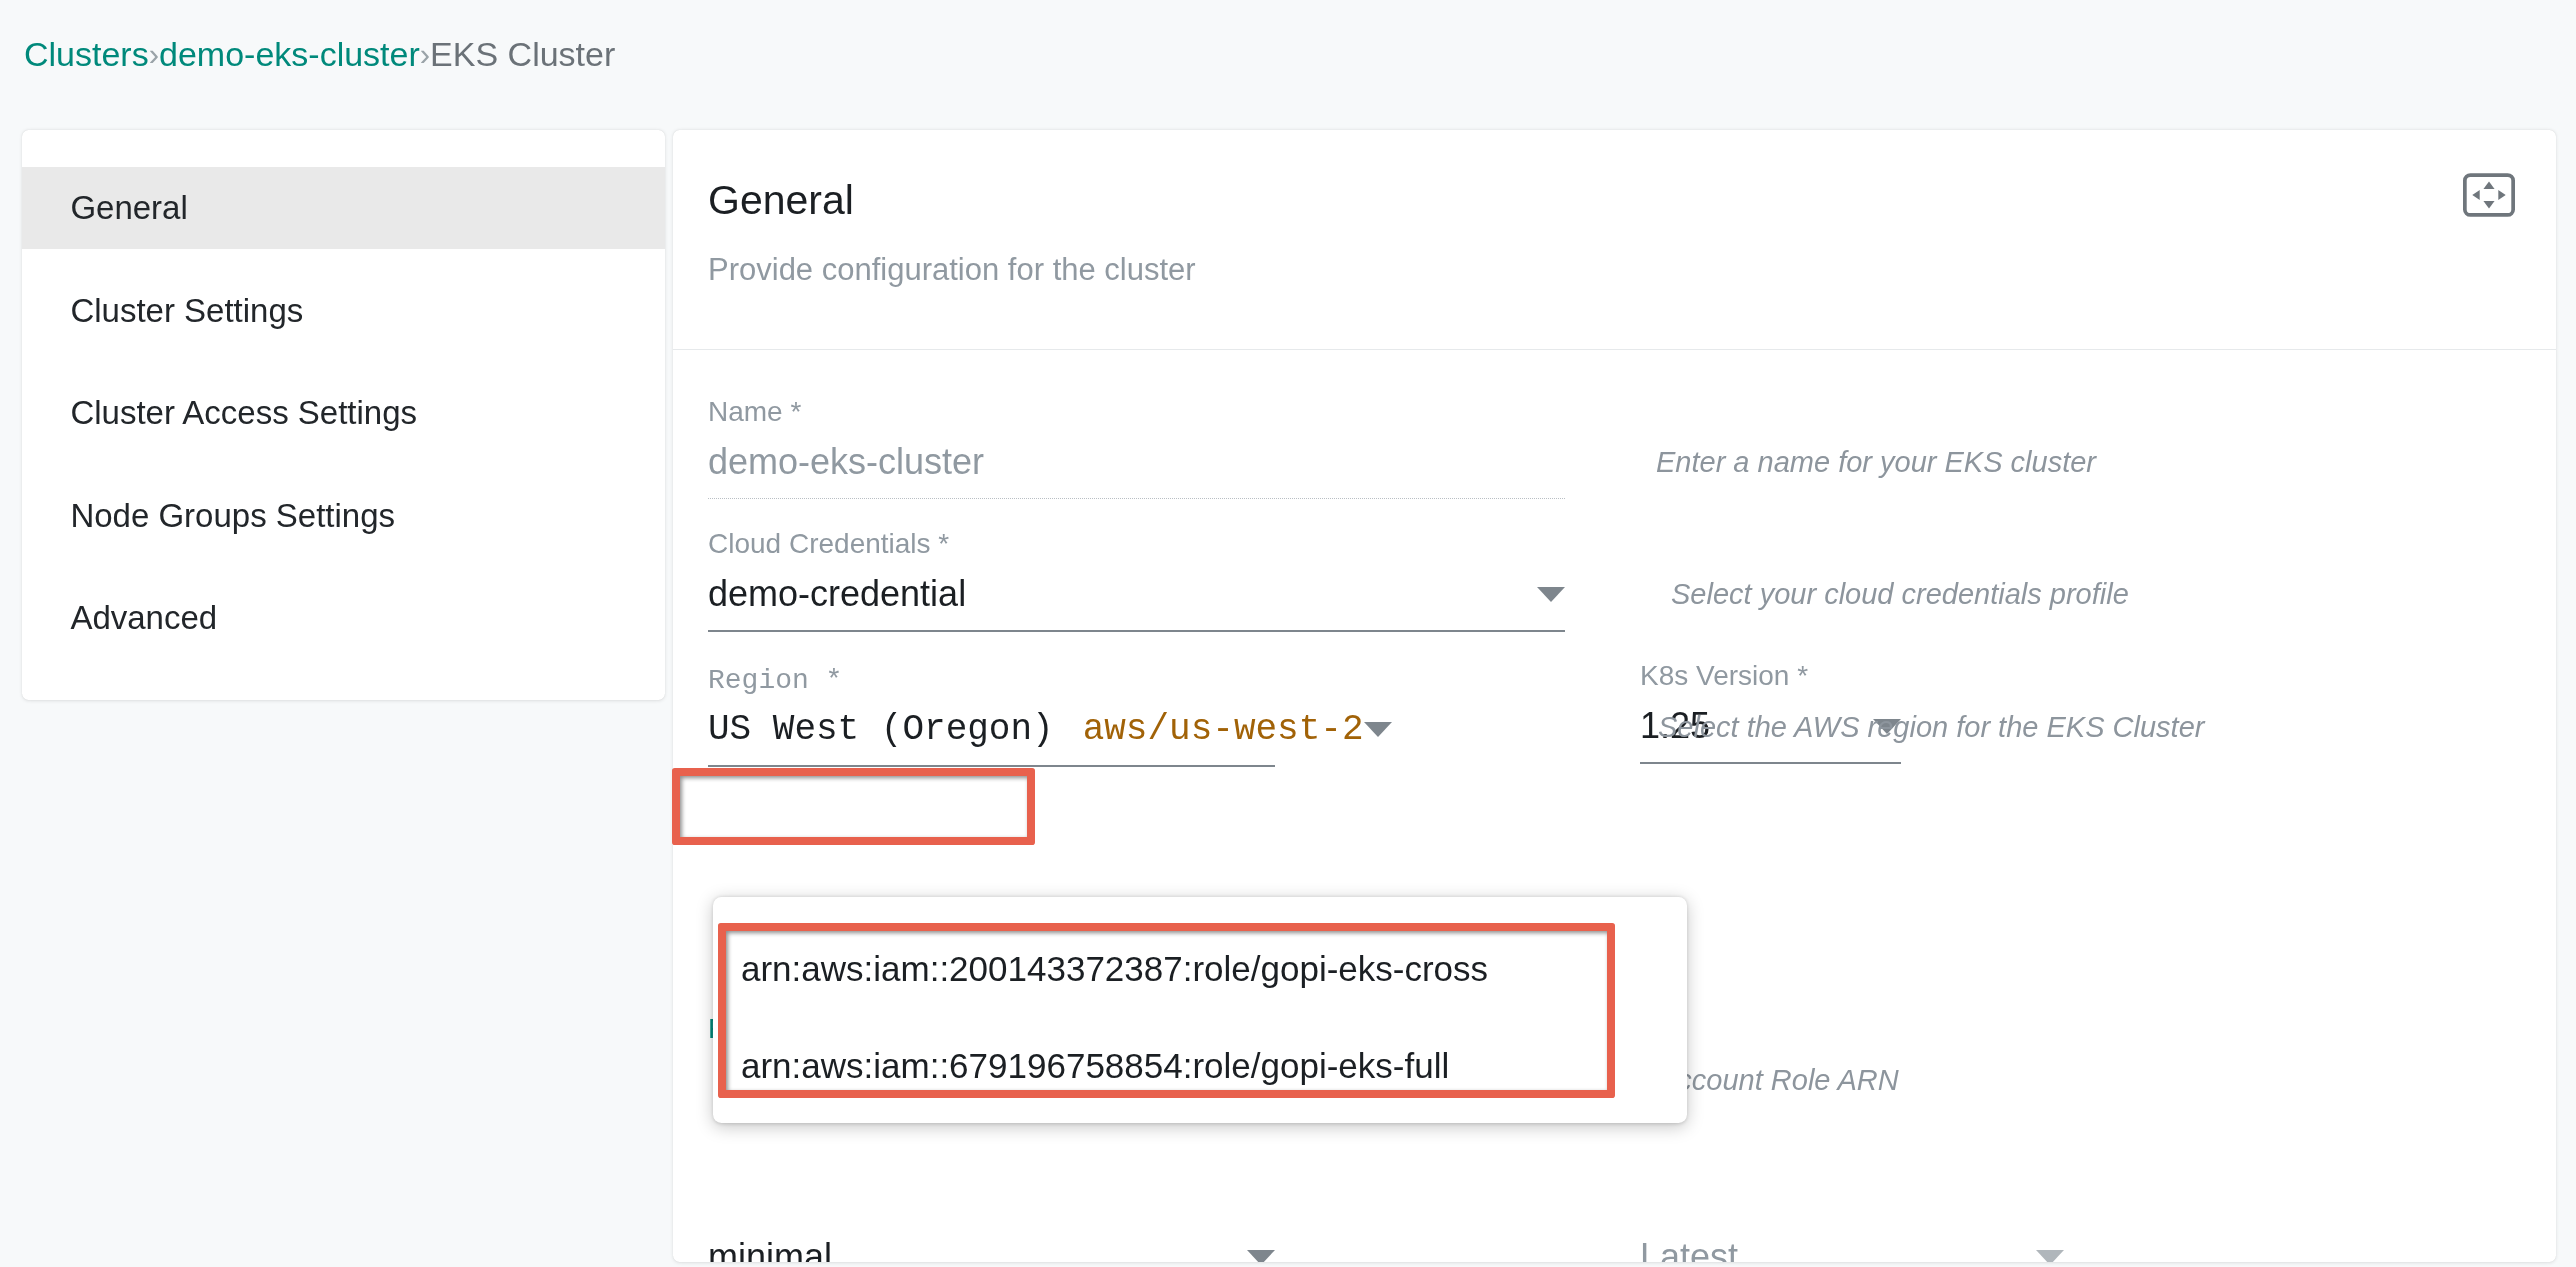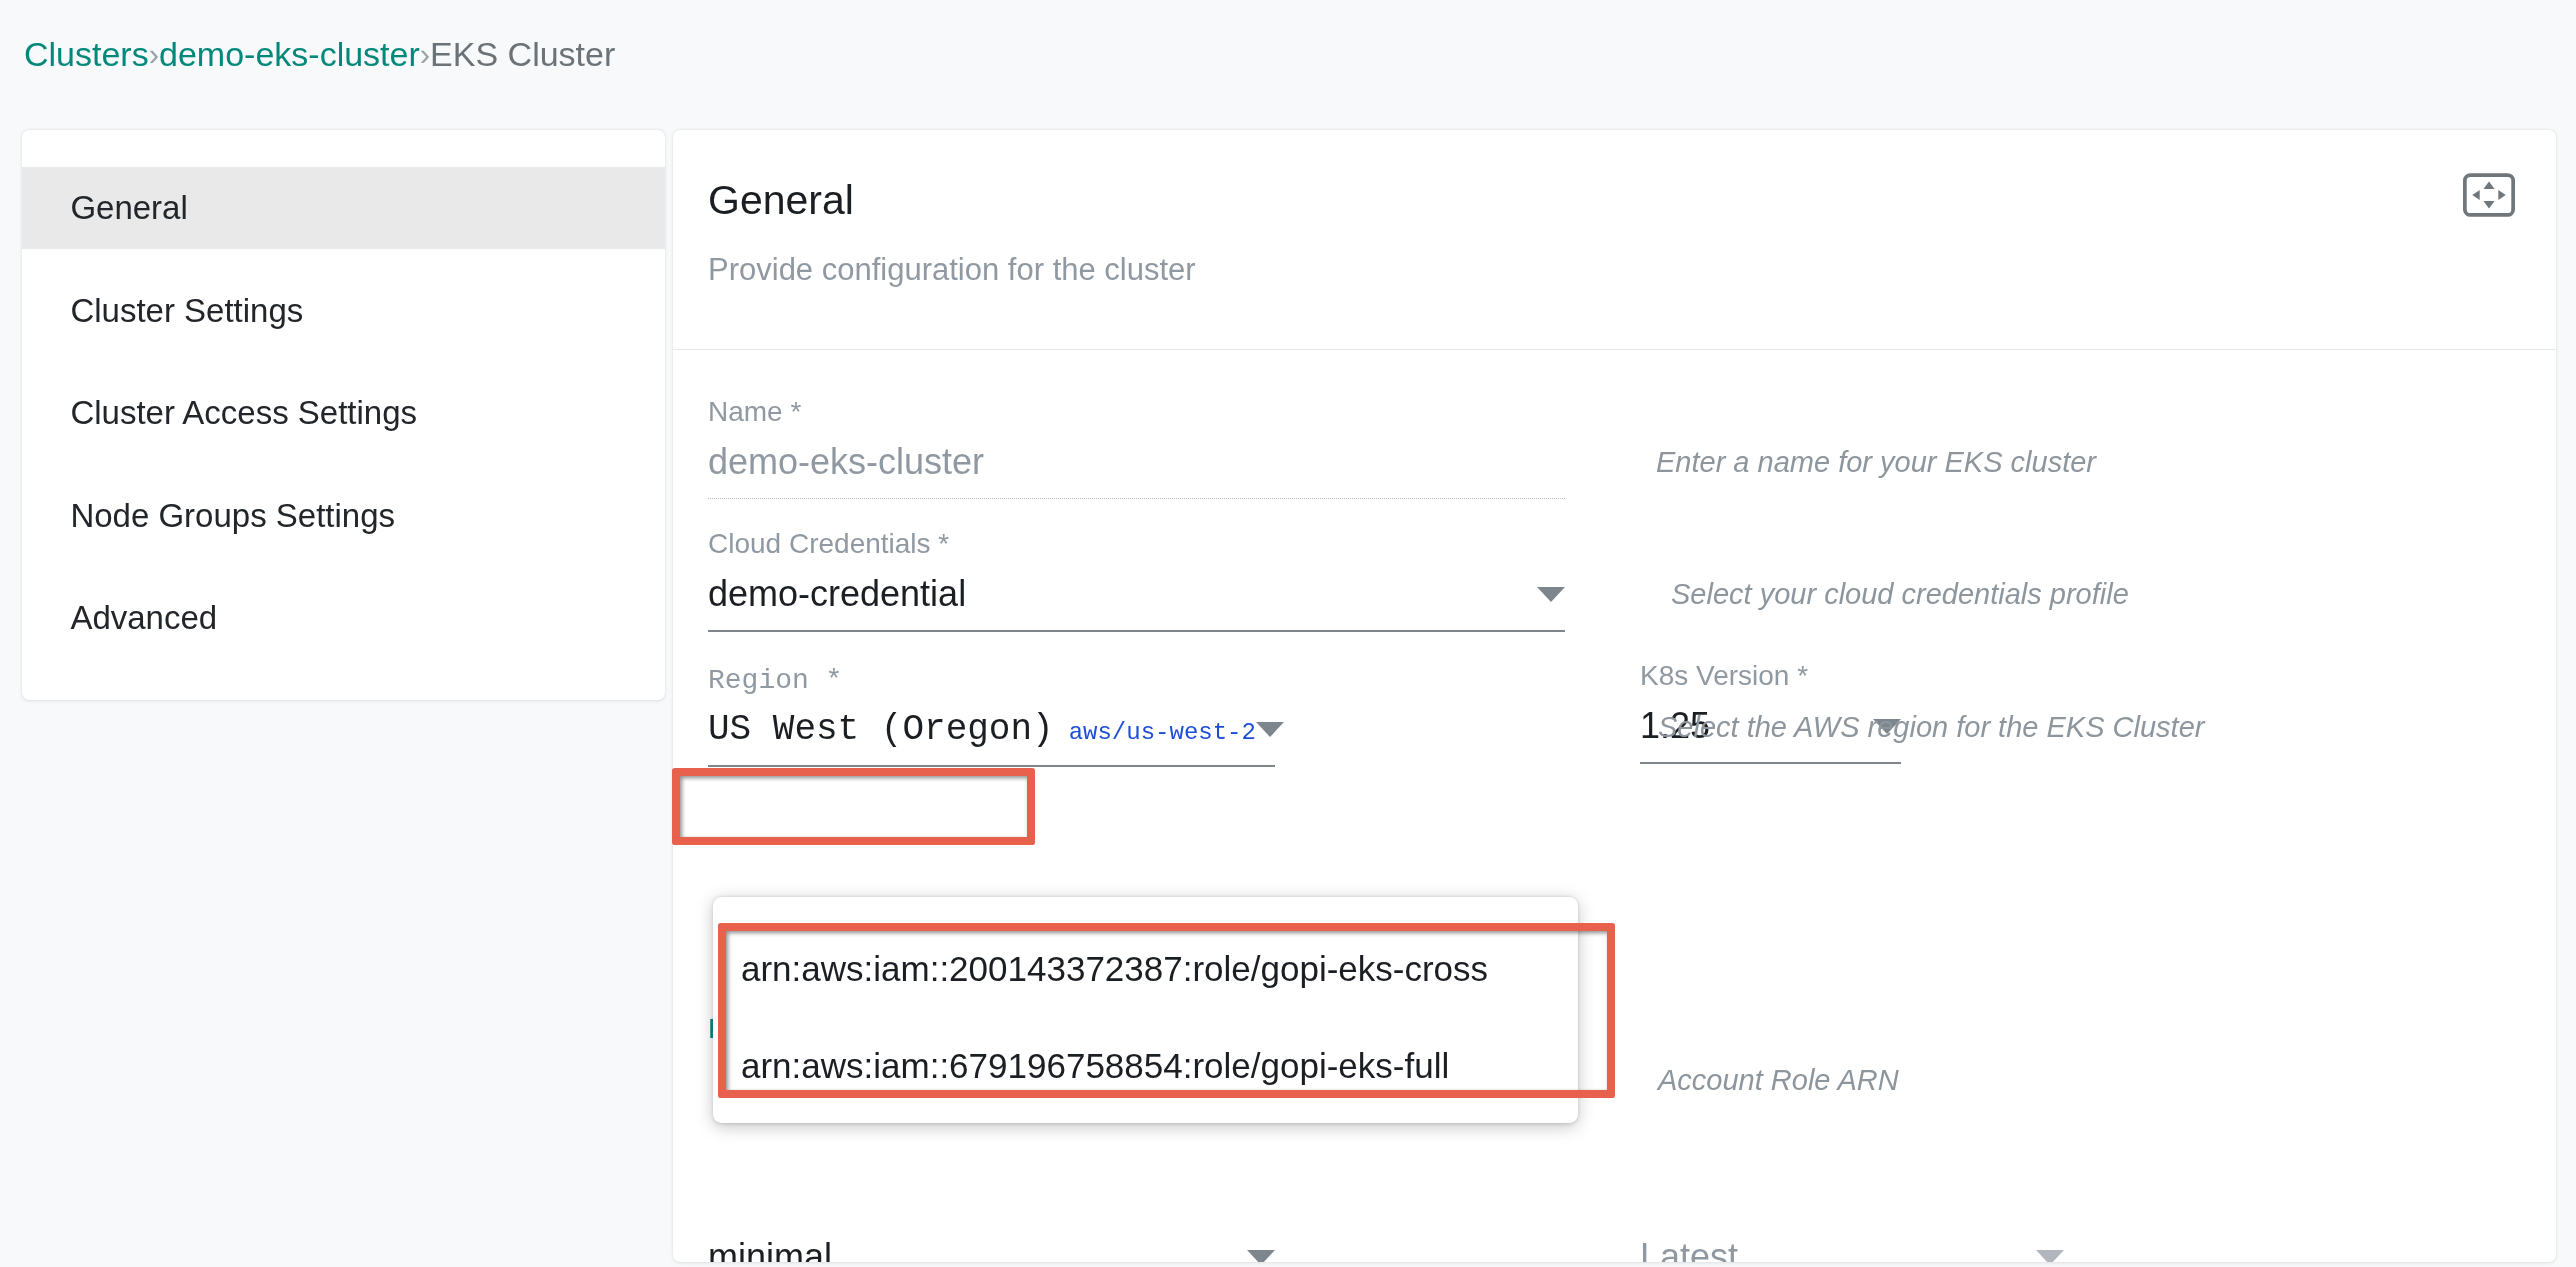--- a/index.html
+++ b/index.html
@@ -95,21 +95,21 @@
 
   .fld-value {
     font-size: 36px;
     color: #1b1f23;
     display: flex;
     align-items: baseline;
     white-space: nowrap;
   }
   .fld-value.muted { color: #9099a1; }
   .fld-sub {
-    font-size: 24px; color: #1d4ed8; margin-left: 15px;
+    font-size: 36px; color: #a16207; margin-left: 29px;
   }
 
   .fld-line      { height: 1.9px; background: #7e868d; margin-top: 15px; }
   .fld-line.dot  { height: 0; background: none; border-top: 1.9px dotted #b9bfc4; }
 
   .caret {
     width: 0; height: 0;
     border-left: 14px solid transparent;
     border-right: 14px solid transparent;
     border-top: 15px solid #7e868d;
@@ -165,21 +165,21 @@
     position: absolute;
     inset: 0;
     box-shadow: inset 1.9px 1.9px 4.7px rgba(0,0,0,0.45);
   }
 
   
   .dropdown {
     position: absolute;
     left: 713px;
     top: 897px;
-    width: 865px;
+    width: 974px;
     height: 226px;
     background: #ffffff;
     border-radius: 8.4px;
     box-shadow: 0 3.7px 17px rgba(0,0,0,0.22), 0 0.9px 3.7px rgba(0,0,0,0.14);
     z-index: 40;
   }
   .dd-opt {
     position: absolute;
     left: 28px;
     font-size: 35px;

